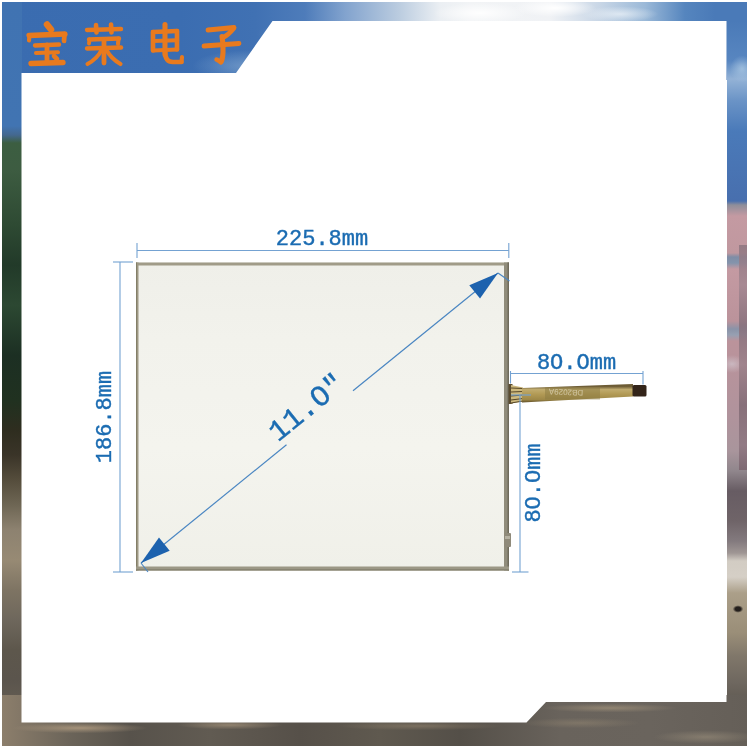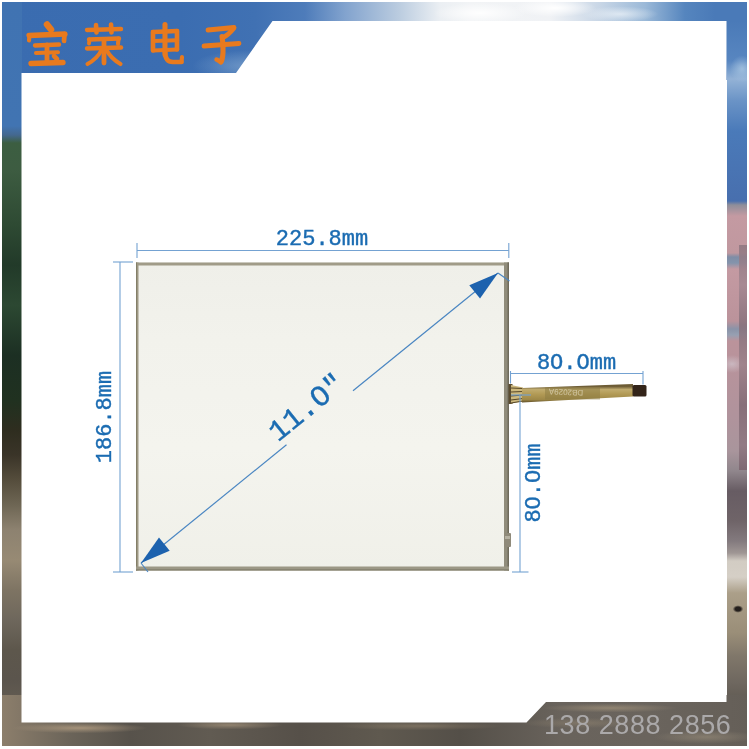--- a/index.html
+++ b/index.html
@@ -210,16 +210,14 @@
       <g transform="translate(533,483) rotate(-90)">
         <text x="0" y="7" font-size="22" text-anchor="middle">8O.Omm</text>
       </g>
 
       <g transform="translate(315.5,418.5) rotate(-39.1)">
         <text x="0" y="-5" font-size="29.5" text-anchor="middle">11.O"</text>
       </g>
     </g>
   </svg>
 
-  <div class="abs" style="left:544px;top:710px;width:200px;font-family:'Liberation Sans',sans-serif;
-       font-size:27px;color:#aba9aa;letter-spacing:0.55px;white-space:nowrap;">138 2888 2856</div>
 
 </div>
 
 </body></html>

